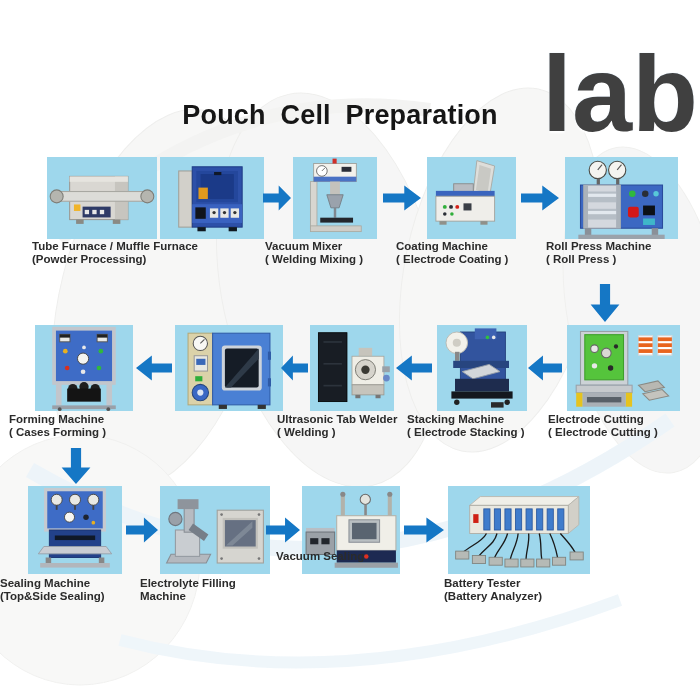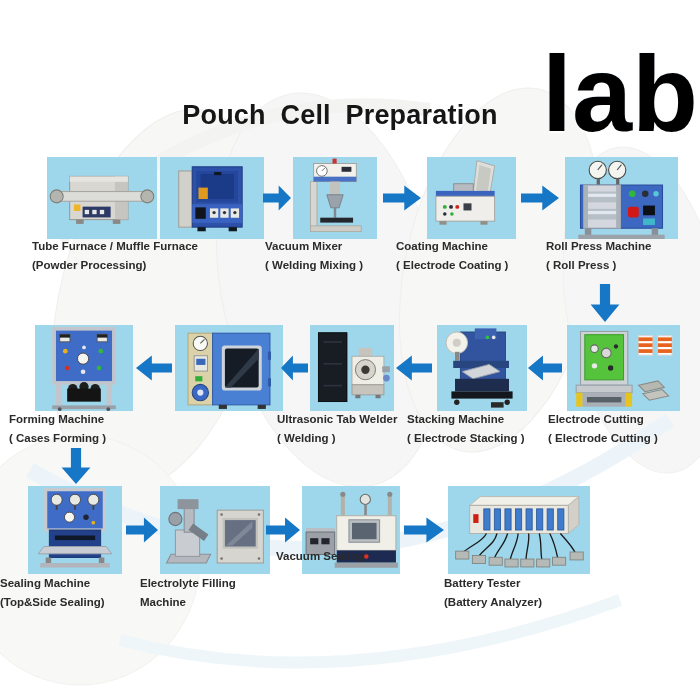--- a/index.html
+++ b/index.html
@@ -2,30 +2,30 @@
 <html style="--tile-bg: #9ed7ec; --arrow-c: #1577c5; --label-c: #2b2b2b; --title-c: #161616;"><head>
 <meta charset="utf-8">
 <style>
   html,body{margin:0;padding:0;background:#fff;}
   .canvas{position:relative;width:700px;height:700px;background:#ffffff;overflow:hidden;
           font-family:"Liberation Sans",sans-serif;}
   .wm{position:absolute;left:0;top:0;width:700px;height:700px;z-index:0;}
   .title{position:absolute;left:120px;top:100px;width:440px;z-index:2;text-align:center;
          font-size:27px;font-weight:bold;color:var(--title-c,#161616);word-spacing:7px;letter-spacing:.2px;}
   .wm-lab{position:absolute;right:2px;top:40px;z-index:1;font-size:108px;font-weight:bold;
-          color:#000000;text-shadow:0 2px 2px #ffffff, 0 0 1px #b9d2e8;line-height:1;}
+          color:#404040;text-shadow:0 2px 2px #ffffff, 0 0 1px #b9d2e8;line-height:1;}
   .tile{position:absolute;background:var(--tile-bg,#9ed7ec);z-index:2;}
   .tile svg{position:absolute;left:0;top:0;width:100%;height:100%;}
   .ar{position:absolute;background:var(--arrow-c,#1577c5);z-index:3;}
   .ar.r{clip-path:polygon(0 33%,56% 33%,56% 2%,100% 50%,56% 98%,56% 67%,0 67%);}
   .ar.l{clip-path:polygon(100% 33%,44% 33%,44% 2%,0 50%,44% 98%,44% 67%,100% 67%);}
   .ar.d{clip-path:polygon(33% 0,67% 0,67% 54%,98% 54%,50% 100%,2% 54%,33% 54%);}
   .lbl{position:absolute;z-index:3;text-align:left;color:var(--label-c,#2b2b2b);
        font-size:11.5px;font-weight:bold;line-height:13px;}
-  .lbl .l2{margin-top:6px;}
+  .lbl .l2{}
 </style>
 </head>
 <body>
 
 <div class="canvas">
 
   <svg class="wm" viewBox="0 0 700 700">
     <g opacity="0.75">
       <ellipse cx="160" cy="300" rx="100" ry="195" fill="#f5f5f4" stroke="#e9e9e7" transform="rotate(14 160 300)"></ellipse>
       <ellipse cx="330" cy="290" rx="108" ry="200" fill="#f4f4f3" stroke="#e9e9e7" transform="rotate(-12 330 290)"></ellipse>

